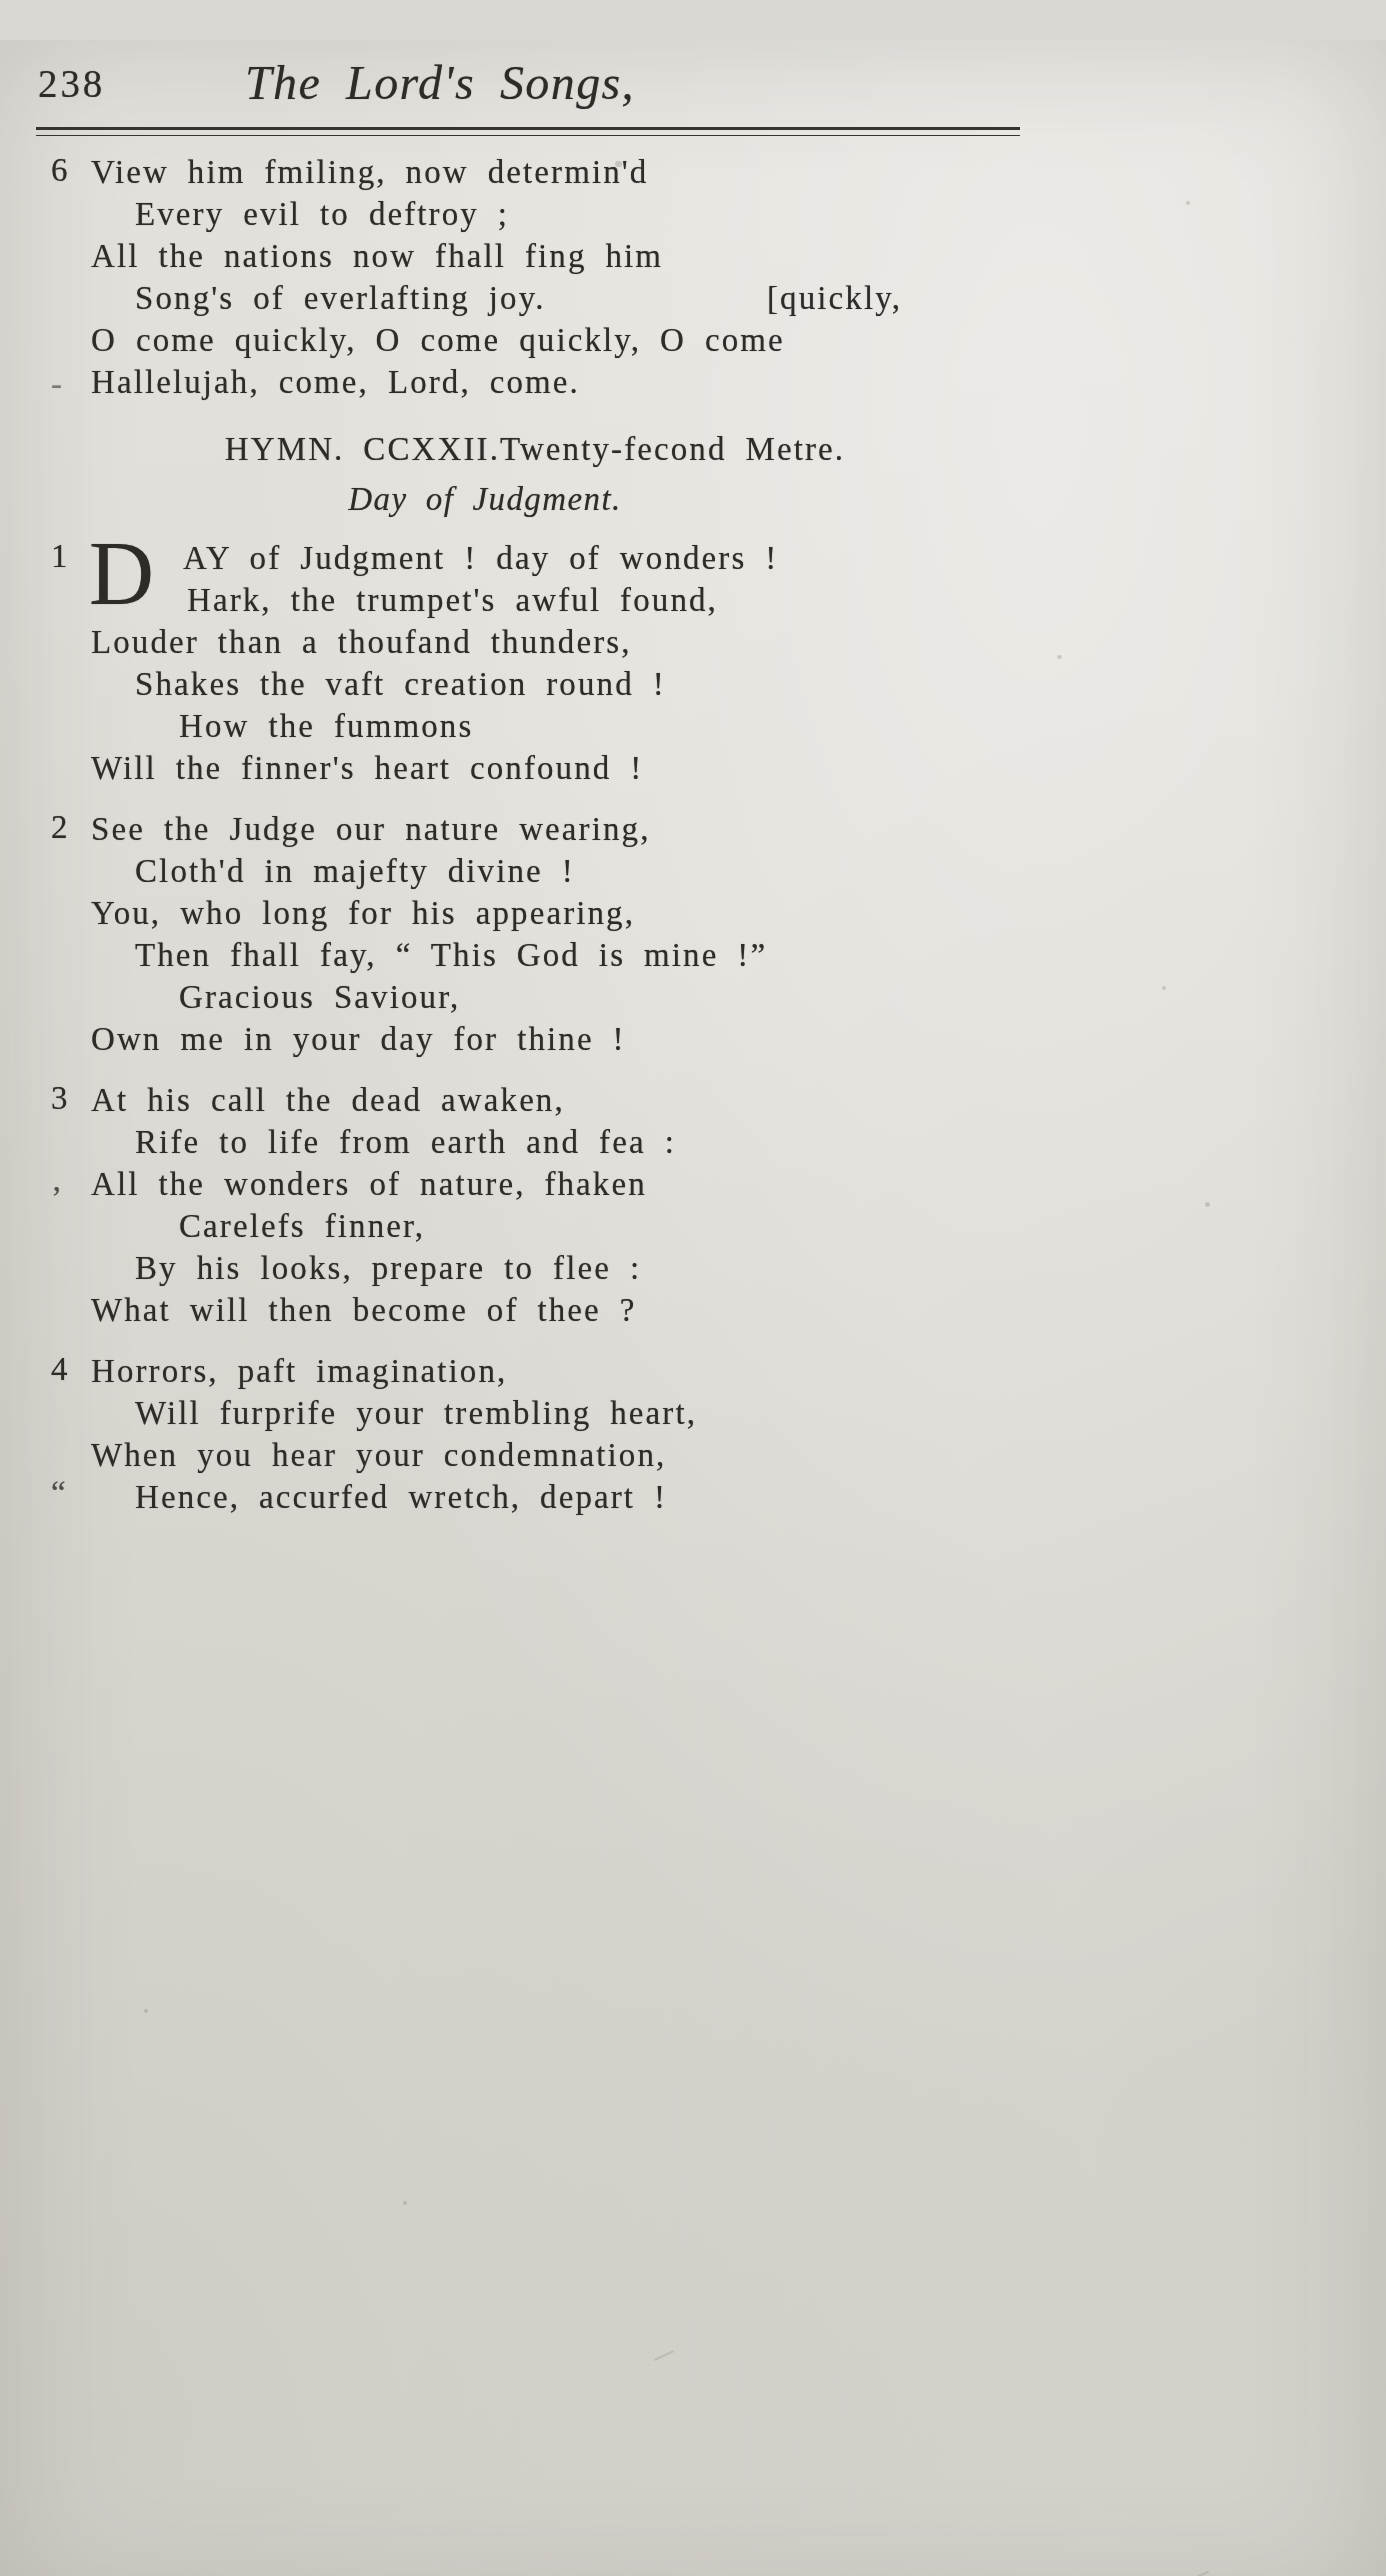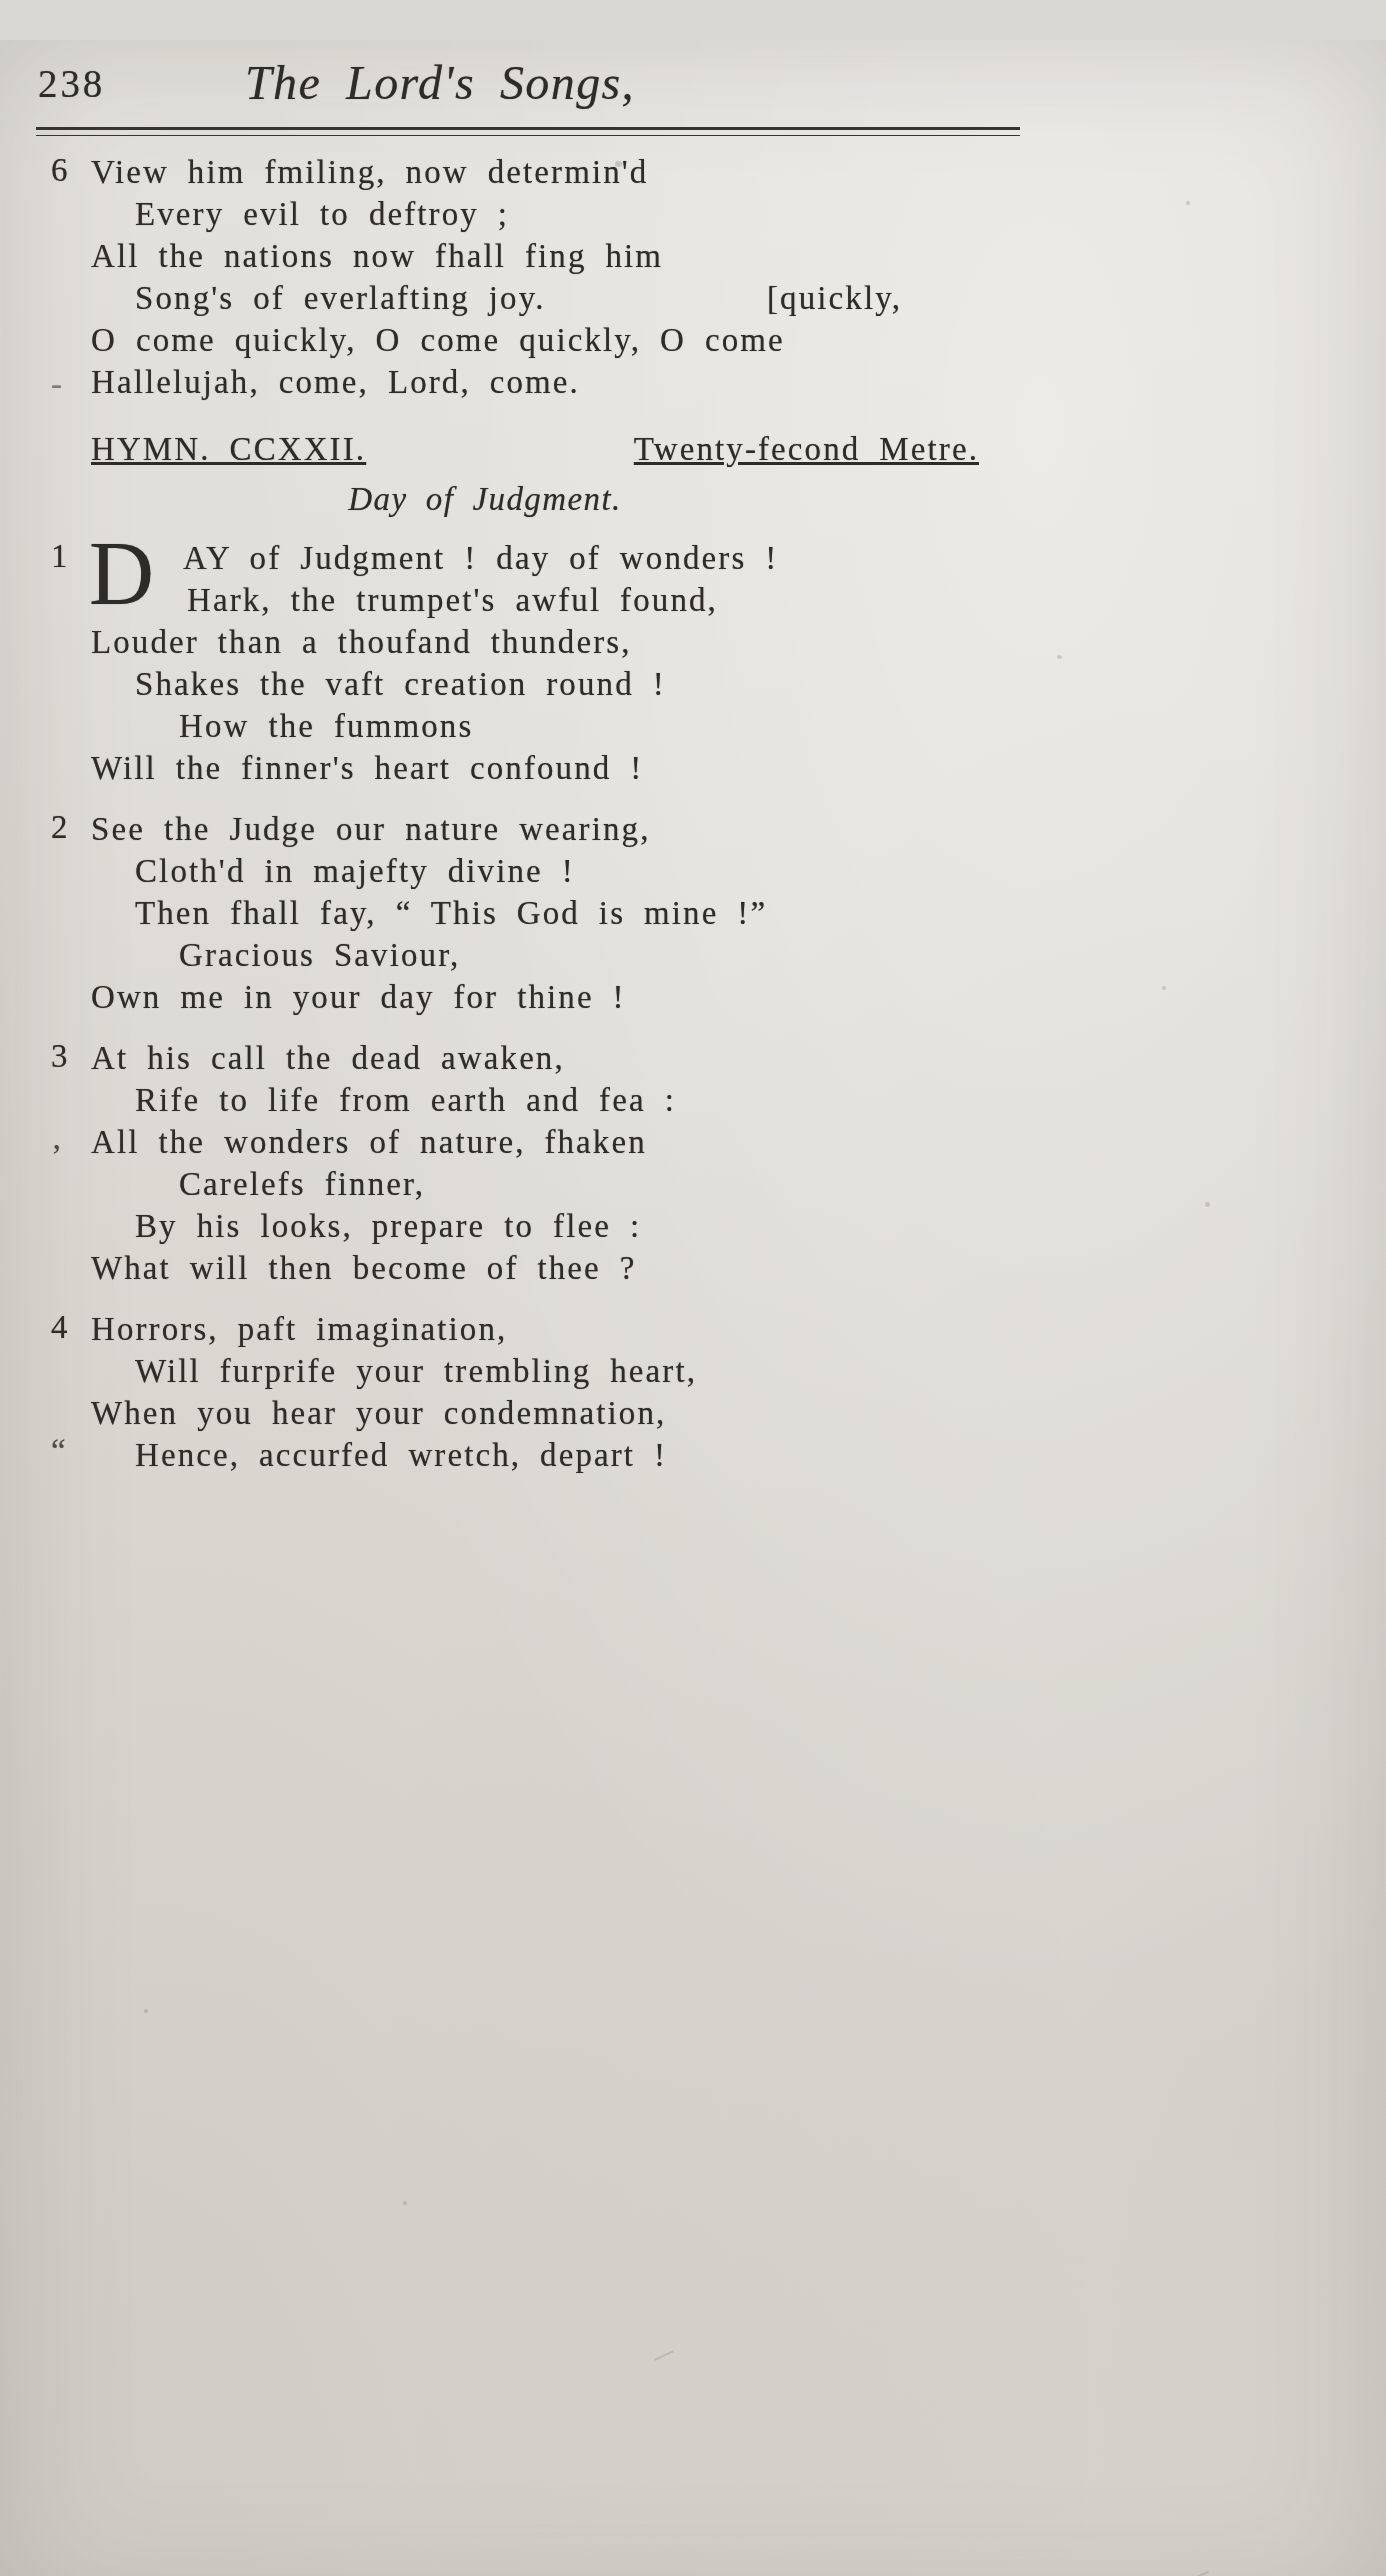--- a/index.html
+++ b/index.html
@@ -51,22 +51,22 @@
   .ldrop{padding-left:92px;}
   .ldrop2{padding-left:96px;}
   .dropcap{
     position:absolute;left:-1.9px;top:-7.7px;
     font-size:90px;line-height:1;letter-spacing:0;
   }
   .catchword{position:absolute;left:676px;top:0;}
   .mmark{position:absolute;left:-40px;top:-3.8px;opacity:.8;}
   .mmark.dash{top:1.9px;opacity:.55;}
   .hymnhead{
-    display:flex;justify-content:space-between;
-    width:888px;margin-top:25px;line-height:42px;text-decoration:underline;
+    display:flex;justify-content:center;
+    width:888px;margin-top:25px;line-height:42px;
   }
   .subtitle{
     width:788px;text-align:center;
     font-style:italic;margin-top:7.7px;line-height:42px;
     letter-spacing:1.4px;
   }
   .speck{position:absolute;background:#5a554b;border-radius:50%;opacity:.22;}
   .scratch{position:absolute;background:#6a6458;opacity:.20;transform:rotate(65deg);}
 </style>
 </head>
@@ -111,20 +111,21 @@
     <div class="line"><span>Louder than a thoufand thunders,</span></div>
     <div class="line l1"><span>Shakes the vaft creation round !</span></div>
     <div class="line l2"><span>How the fummons</span></div>
     <div class="line"><span>Will the finner's heart confound !</span></div>
   </section>
 
   <section class="verse">
     <span class="vnum">2</span>
     <div class="line"><span>See the Judge our nature wearing,</span></div>
     <div class="line l1"><span>Cloth'd in majefty divine !</span></div>
+    <div class="line"><span>You, who long for his appearing,</span></div>
     <div class="line l1"><span>Then fhall fay, “ This God is mine !”</span></div>
     <div class="line l2"><span>Gracious Saviour,</span></div>
     <div class="line"><span>Own me in your day for thine !</span></div>
   </section>
 
   <section class="verse">
     <span class="vnum">3</span>
     <div class="line"><span>At his call the dead awaken,</span></div>
     <div class="line l1"><span>Rife to life from earth and fea :</span></div>
     <div class="line">

